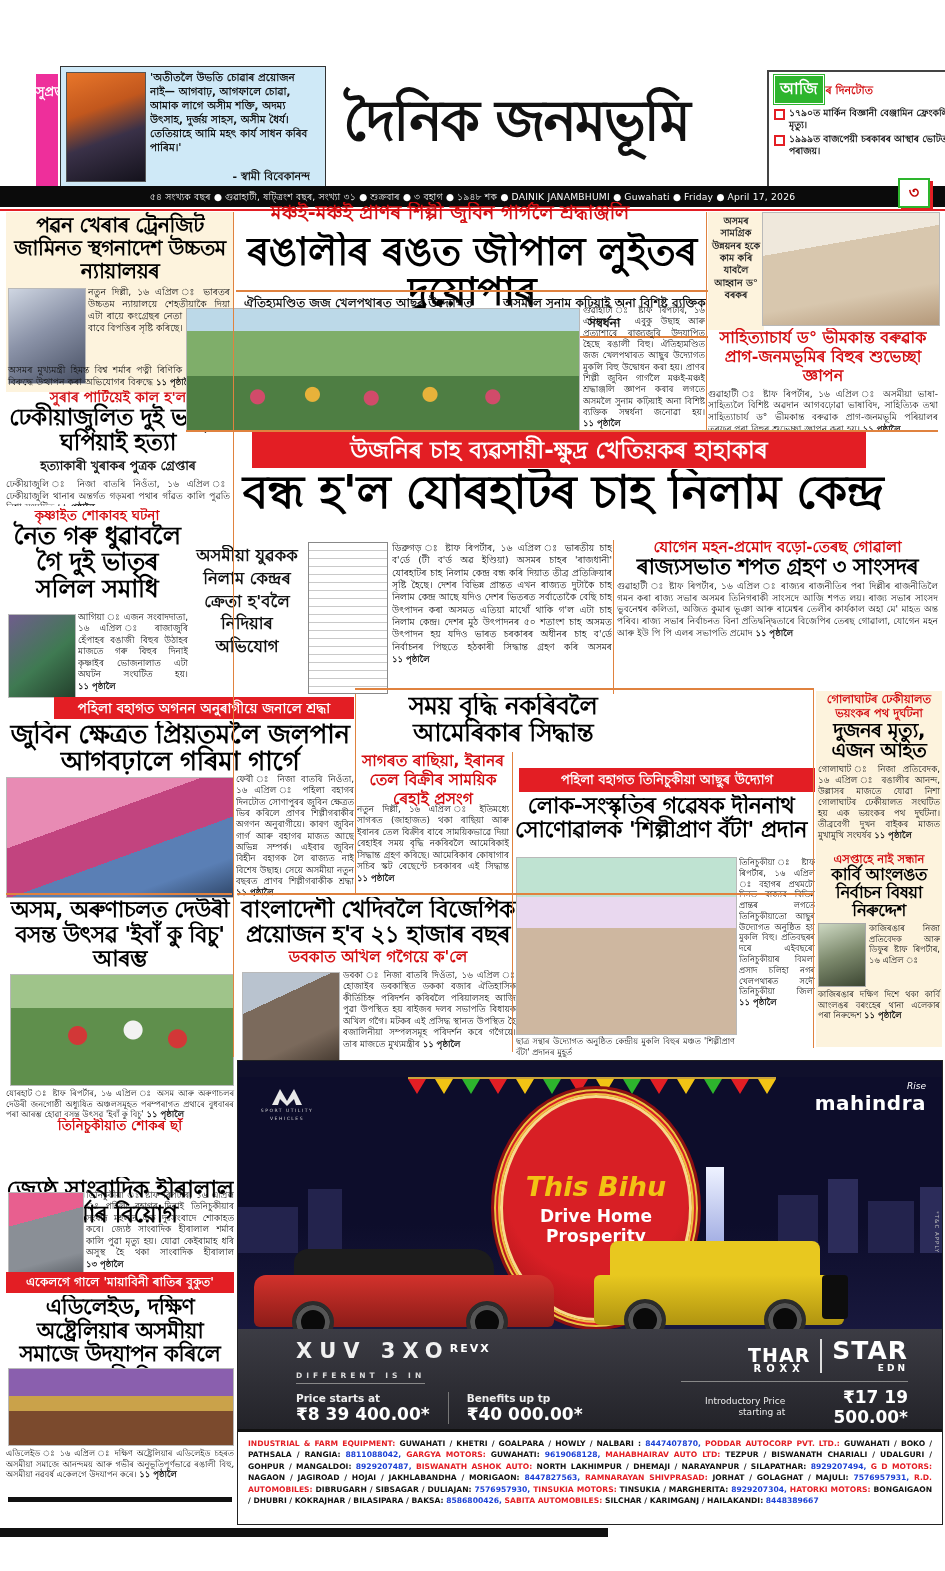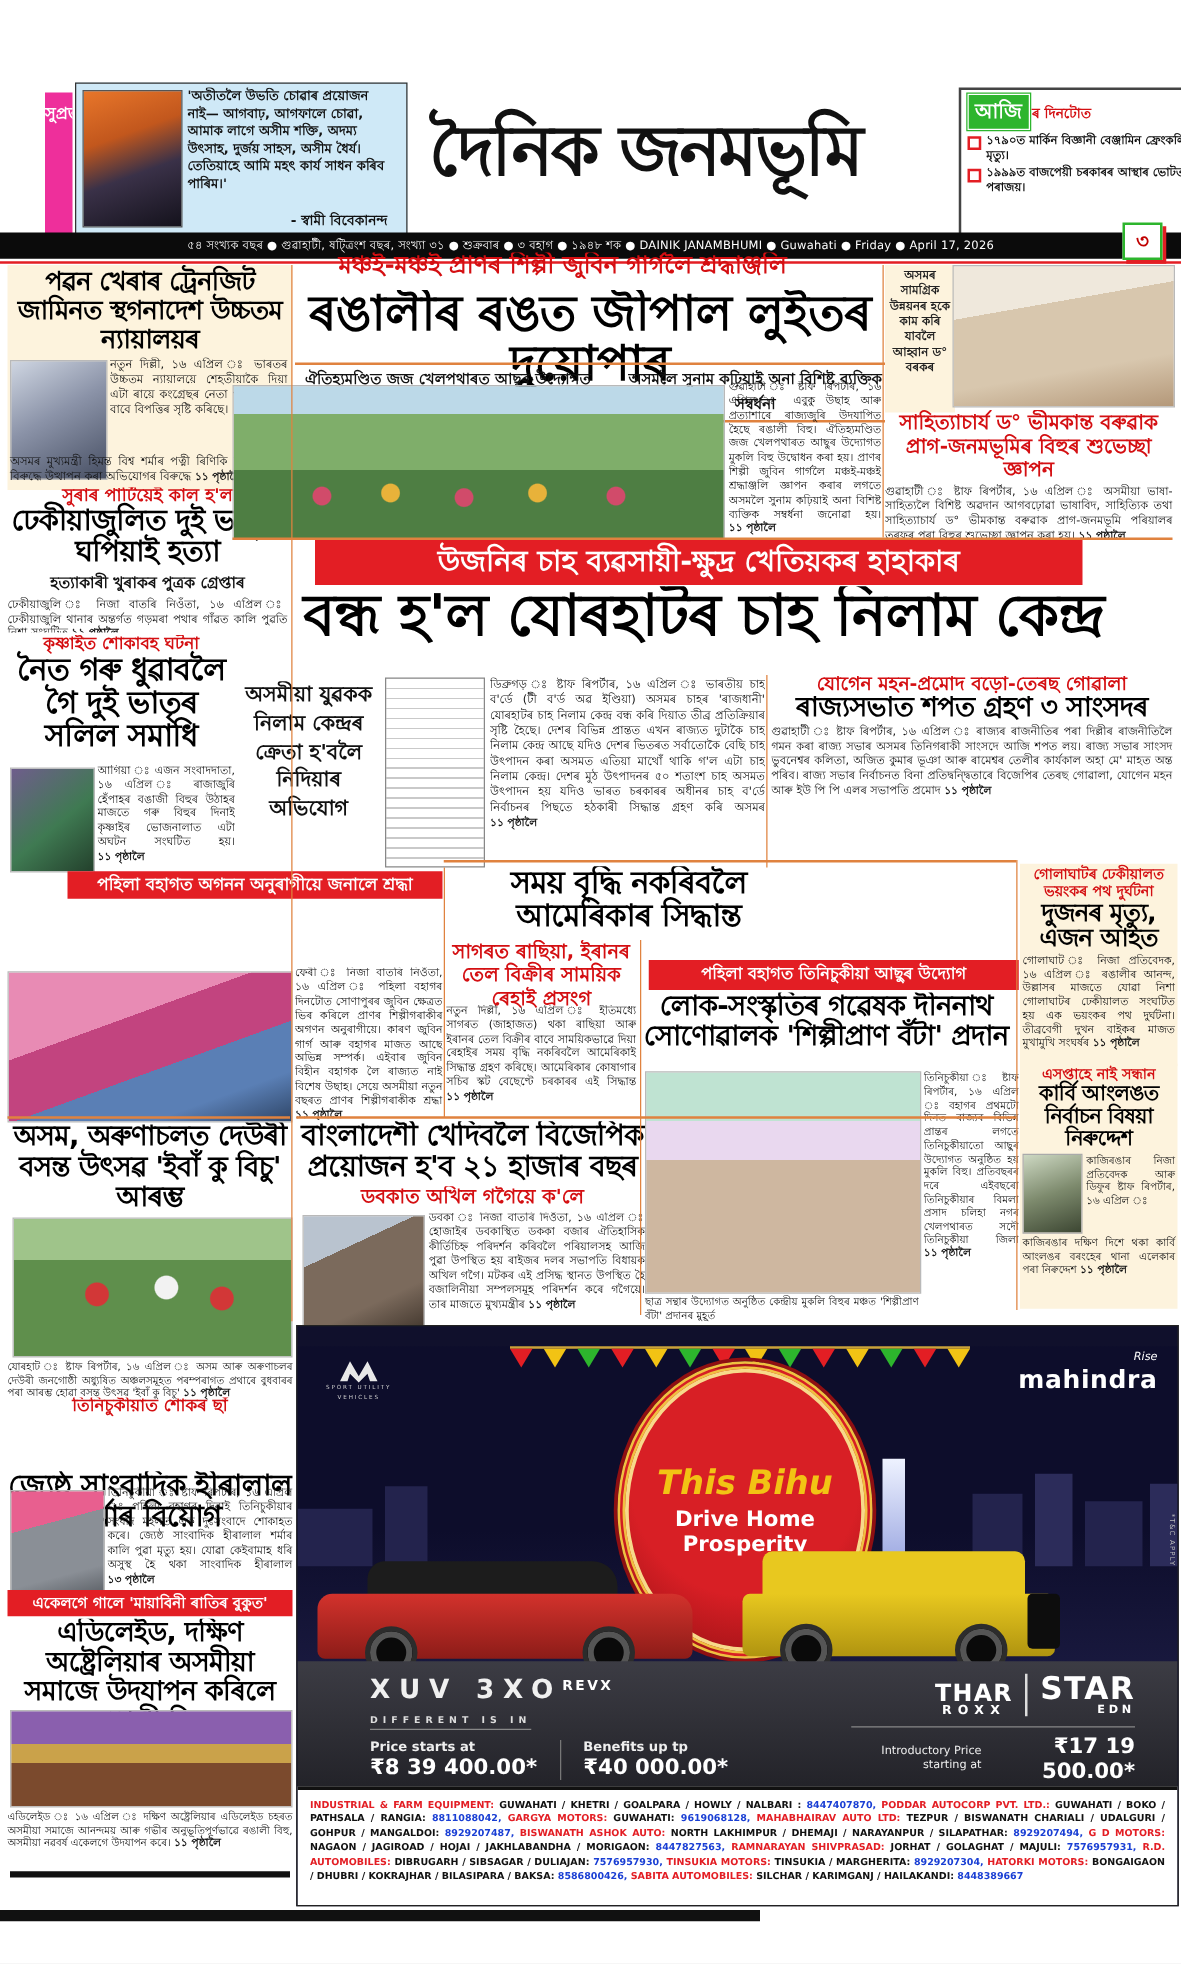--- a/index.html
+++ b/index.html
@@ -315,20 +315,21 @@
     <div class="kick">এসপ্তাহে নাই সন্ধান</div>
     <div class="hl">কাৰ্বি আংলঙত নিৰ্বাচন বিষয়া নিৰুদ্দেশ</div>
     <div id="karbi-row">
       <div id="karbi-photo"></div>
       <div id="karbi-body">কাজিৰঙাৰ নিজা প্ৰতিবেদক আৰু ডিফুৰ ষ্টাফ ৰিপৰ্টাৰ, ১৬ এপ্ৰিল ঃ</div>
     </div>
     <div id="karbi-body" style="margin-top:2px;"><span>কাজিৰঙাৰ দক্ষিণ দিশে থকা কাৰ্বি আংলঙৰ বৰংহেৰ থানা এলেকাৰ পৰা নিৰুদ্দেশ</span> <span class="jump">১১ পৃষ্ঠালৈ</span></div>
   </div>
 
   <div class="abs banner" id="zub-banner">পহিলা বহাগত অগনন অনুৰাগীয়ে জনালে শ্ৰদ্ধা</div>
+  <div class="abs hl" id="zub-hl">জুবিন ক্ষেত্ৰত প্ৰিয়তমলৈ জলপান আগবঢ়ালে গৰিমা গাৰ্গে</div>
   <div class="photo" id="zub-photo"></div>
   <div class="abs" id="zub-body"><span>ফেৰী ঃ নিজা বাতৰি নিওঁতা, ১৬ এপ্ৰিল ঃ পহিলা বহাগৰ দিনটোত সোণাপুৰৰ জুবিন ক্ষেত্ৰত ভিৰ কৰিলে প্ৰাণৰ শিল্পীগৰাকীৰ অগণন অনুৰাগীয়ে। কাৰণ জুবিন গাৰ্গ আৰু বহাগৰ মাজত আছে অভিন্ন সম্পৰ্ক। এইবাৰ জুবিন বিহীন বহাগক লৈ ৰাজ্যত নাই বিশেষ উছাহ। সেয়ে অসমীয়া নতুন বছৰত প্ৰাণৰ শিল্পীগৰাকীক শ্ৰদ্ধা</span> <span class="jump">১১ পৃষ্ঠালৈ</span></div>
 
   <div class="abs hl" id="ame-hl">সময় বৃদ্ধি নকৰিবলৈ আমেৰিকাৰ সিদ্ধান্ত</div>
   <div class="abs kick" id="ame-sub">সাগৰত ৰাছিয়া, ইৰানৰ তেল বিক্ৰীৰ সাময়িক ৰেহাই প্ৰসংগ</div>
   <div class="abs" id="ame-body"><span>নতুন দিল্লী, ১৬ এপ্ৰিল ঃ ইতিমধ্যে সাগৰত (জাহাজত) থকা ৰাছিয়া আৰু ইৰানৰ তেল বিক্ৰীৰ বাবে সাময়িকভাৱে দিয়া ৰেহাইৰ সময় বৃদ্ধি নকৰিবলৈ আমেৰিকাই সিদ্ধান্ত গ্ৰহণ কৰিছে। আমেৰিকাৰ কোষাগাৰ সচিব স্কট বেছেণ্টে চৰকাৰৰ এই সিদ্ধান্ত</span> <span class="jump">১১ পৃষ্ঠালৈ</span></div>
 
   <div class="abs banner" id="din-kick">পহিলা বহাগত তিনিচুকীয়া আছুৰ উদ্যোগ</div>
   <div class="abs hl" id="din-hl">লোক-সংস্কৃতিৰ গৱেষক দীননাথ সোণোৱালক 'শিল্পীপ্ৰাণ বঁটা' প্ৰদান</div>
   <div class="photo" id="din-photo"></div>

